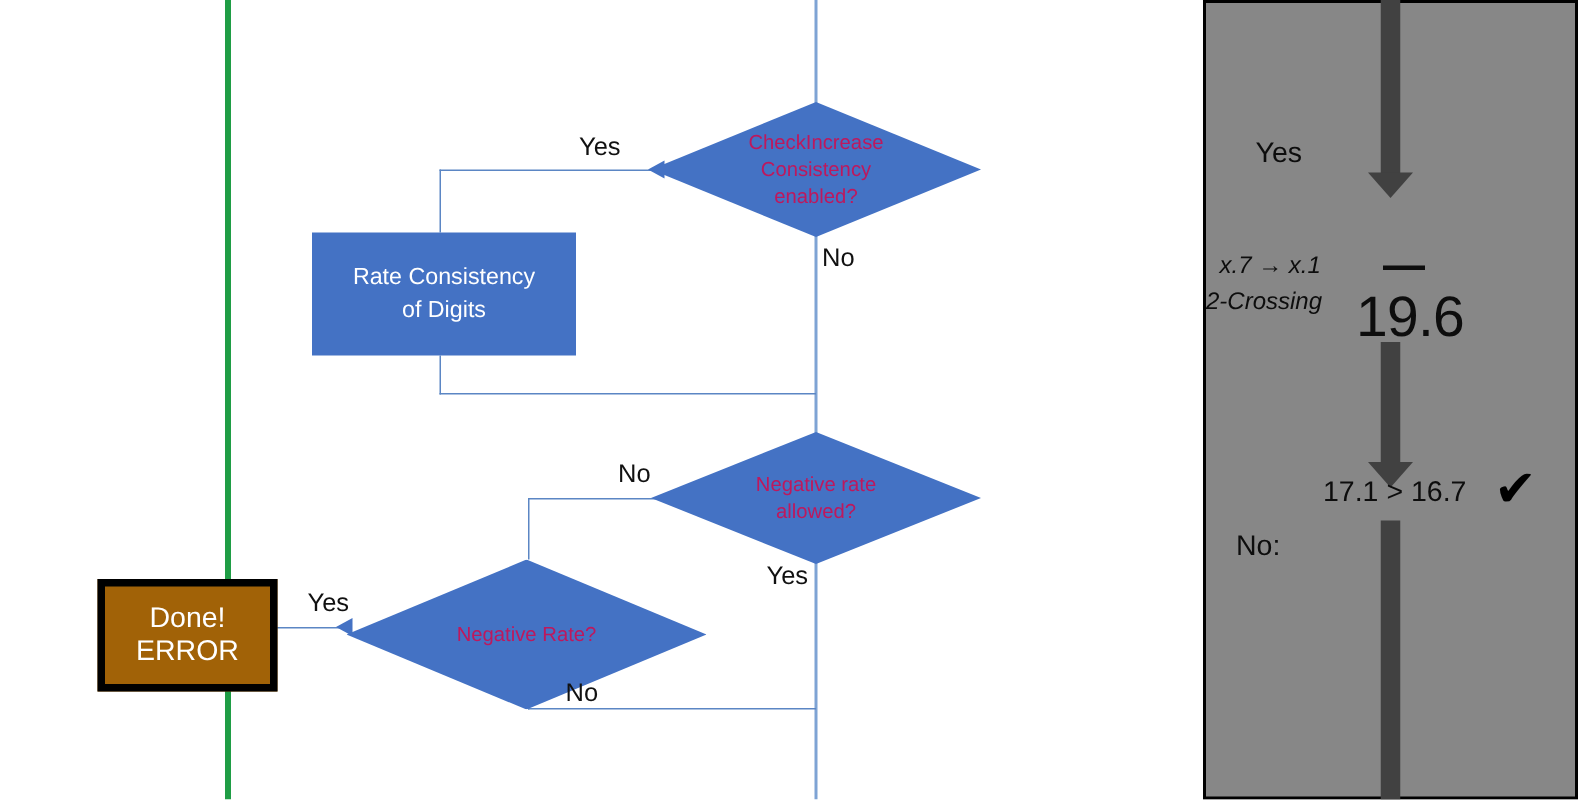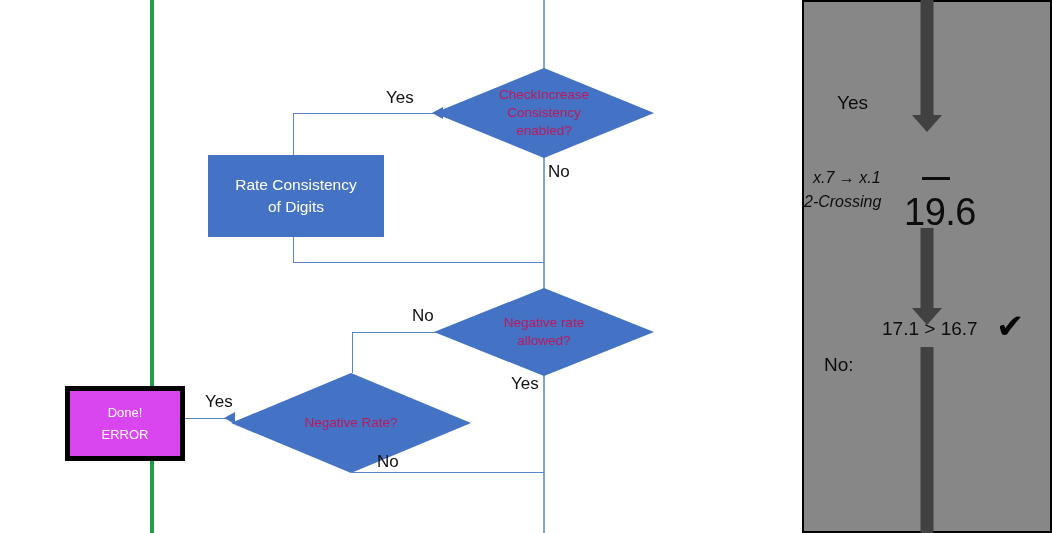--- a/index.html
+++ b/index.html
@@ -19,23 +19,23 @@
   .diamond{position:absolute;display:flex;align-items:center;justify-content:center;}
   .diamond .dshape{position:absolute;inset:0;background:#4472c4;
       clip-path:polygon(50% 0,100% 50%,50% 100%,0 50%);}
   .diamond .dtext{position:relative;color:#be185d;text-align:center;
       font-size:13.5px;line-height:18px;z-index:2;}
 
   .procbox{position:absolute;background:#4472c4;display:flex;align-items:center;
       justify-content:center;color:#fff;text-align:center;font-size:15.5px;
       line-height:22px;}
 
-  .errbox{position:absolute;background:#d946ef;border:5px solid #000;
+  .errbox{position:absolute;background:#a16207;border:5px solid #000;
       display:flex;flex-direction:column;align-items:center;justify-content:center;
-      color:#fff;text-align:center;font-size:13px;line-height:22px;}
+      color:#fff;text-align:center;font-size:19px;line-height:22px;}
 
   .edgelabel{position:absolute;color:#111;font-size:17px;line-height:20px;
       white-space:nowrap;}
 
   .arrowhead{position:absolute;width:0;height:0;}
   .arrowhead.left{border-top:6px solid transparent;border-bottom:6px solid transparent;
       border-right:11px solid #4472c4;}
 
   
   #panel{position:absolute;left:802px;top:0px;width:250px;height:533px;

